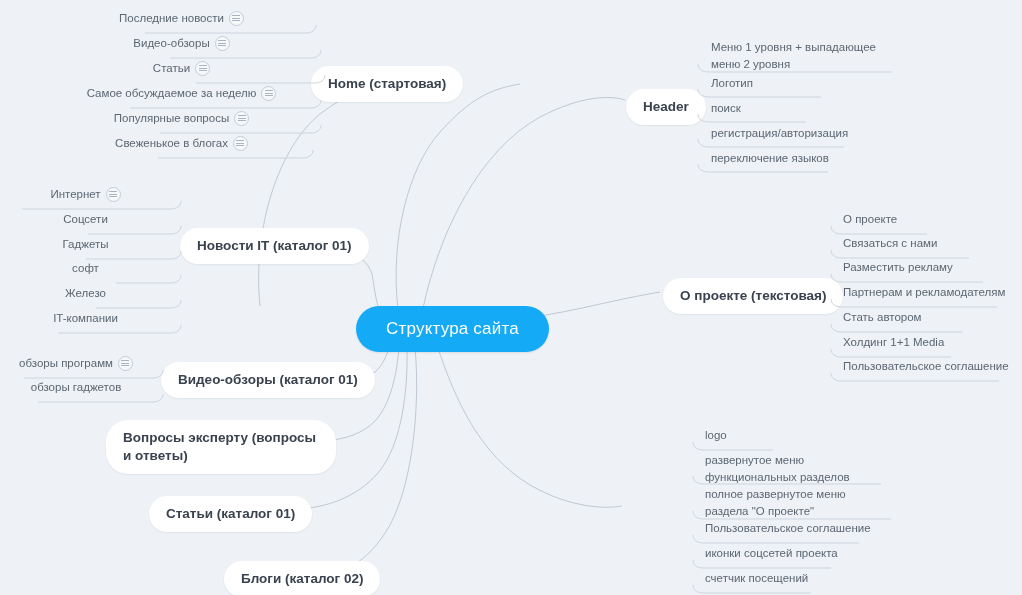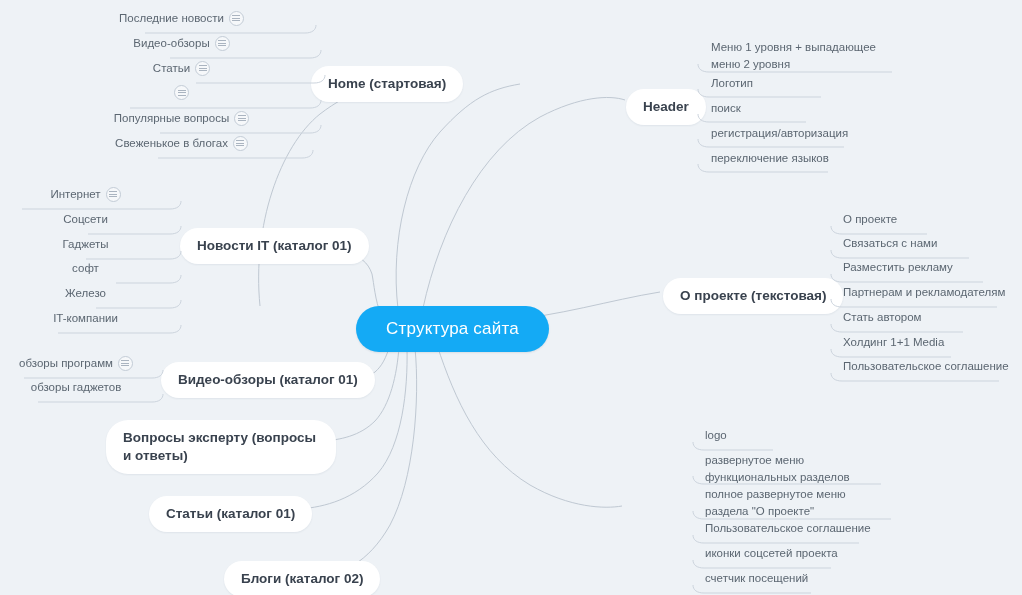--- a/index.html
+++ b/index.html
@@ -154,20 +154,21 @@
         <i></i>
       </span>
   </div>
   <div class="ul" style="left:196px;top:75px;width:130px;">
     <svg width="130" height="9" viewBox="0 0 130 9">
         <path d="M0 8 H118 C125 8 129 5 129 0"></path>
       </svg>
   </div>
 
   <div class="leaf right-align" style="left:60px;top:82px;width:233px;">
+    <span class="txt">Самое обсуждаемое за неделю</span>
     <span class="note-icon">
         <i></i>
         <i></i>
         <i></i>
       </span>
   </div>
   <div class="ul" style="left:130px;top:100px;width:192px;">
     <svg width="192" height="9" viewBox="0 0 192 9">
         <path d="M0 8 H180 C187 8 191 5 191 0"></path>
       </svg>

